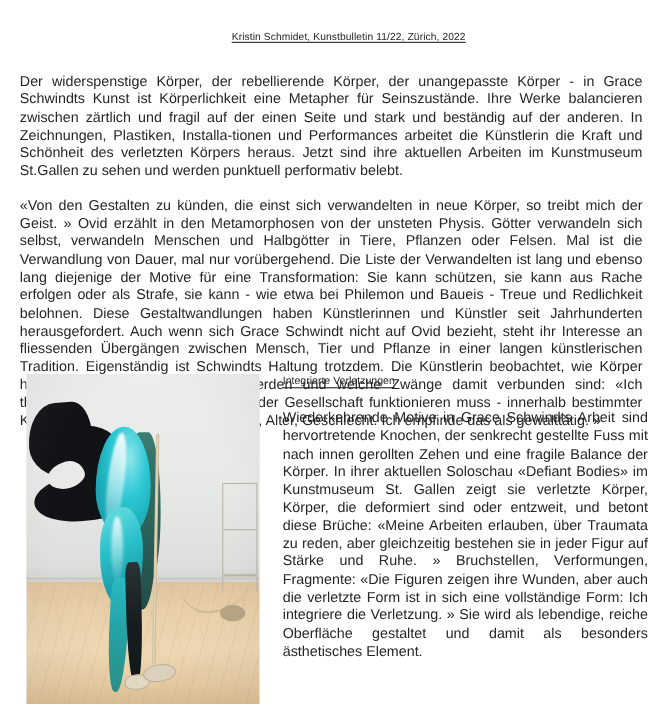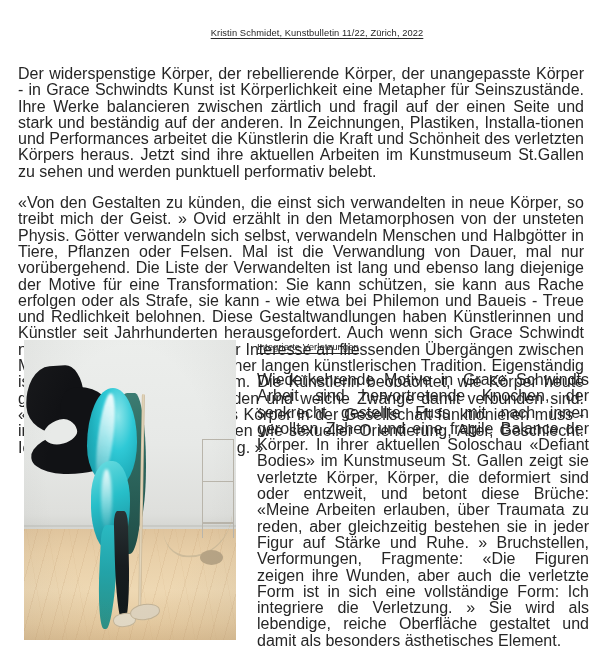--- a/index.html
+++ b/index.html
@@ -62,21 +62,21 @@
 
   
   .intro {
     position: absolute;
     left: 18px;
     top: 66px;
     width: 566px;
   }
   .intro p, .col-right p {
     margin: 0;
-    font-size: 16px;
+    font-size: 13px;
     line-height: 16.3px;
     text-align: justify;
     text-justify: inter-word;
     color: #262626;
     hyphens: none;
   }
   .intro p + p {
     margin-top: 15px;
   }
 

